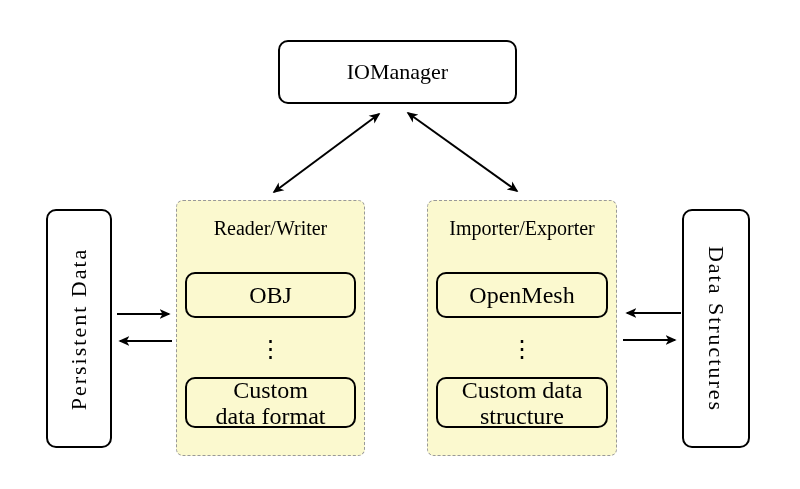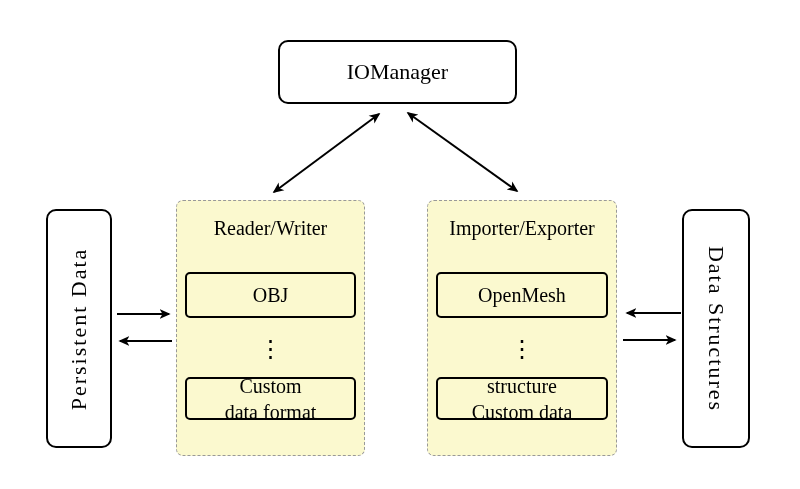--- a/index.html
+++ b/index.html
@@ -33,27 +33,27 @@
     border-radius:7px;
   }
   #rw{left:176px;width:189px;}
   #ie{left:427px;width:190px;padding-left:36px;}
   .panel-label{position:absolute;top:16px;left:0;right:0;text-align:center;font-size:20px;}
 
   .inner{
     position:absolute;left:8px;right:8px;box-sizing:border-box;
     background:var(--panel-fill,#fbf9cf);
     border:2.8px solid var(--box-border,#000);
-    border-radius:5px;
+    border-radius:10px;
     display:flex;flex-direction:column;align-items:center;justify-content:center;
-    font-size:20px;line-height:26px;text-align:center;
+    font-size:24px;line-height:26px;text-align:center;
   }
   .inner .ln{display:block;}
   .inner.first{top:71px;height:46px;}
-  .inner.second{top:176px;height:43px;}
+  .inner.second{top:176px;height:51px;}
 
   .vdots{
     position:absolute;top:134px;left:0;right:0;
     text-align:center;font-size:24px;line-height:28px;
     font-family:"DejaVu Serif","DejaVu Sans",serif;
   }
 </style>
 </head>
 <body>
 
@@ -99,18 +99,18 @@
   </div>
 
   <div class="panel" id="ie">
     <div class="panel-label">Importer/Exporter</div>
     <div class="inner first">
       <span class="ln">OpenMesh</span>
       <span class="ln"></span>
     </div>
     <div class="vdots">⋮</div>
     <div class="inner second">
+      <span class="ln">Custom data</span>
       <span class="ln">structure</span>
-      <span class="ln">Custom data</span>
     </div>
   </div>
 
 </div>
 
 </body></html>

